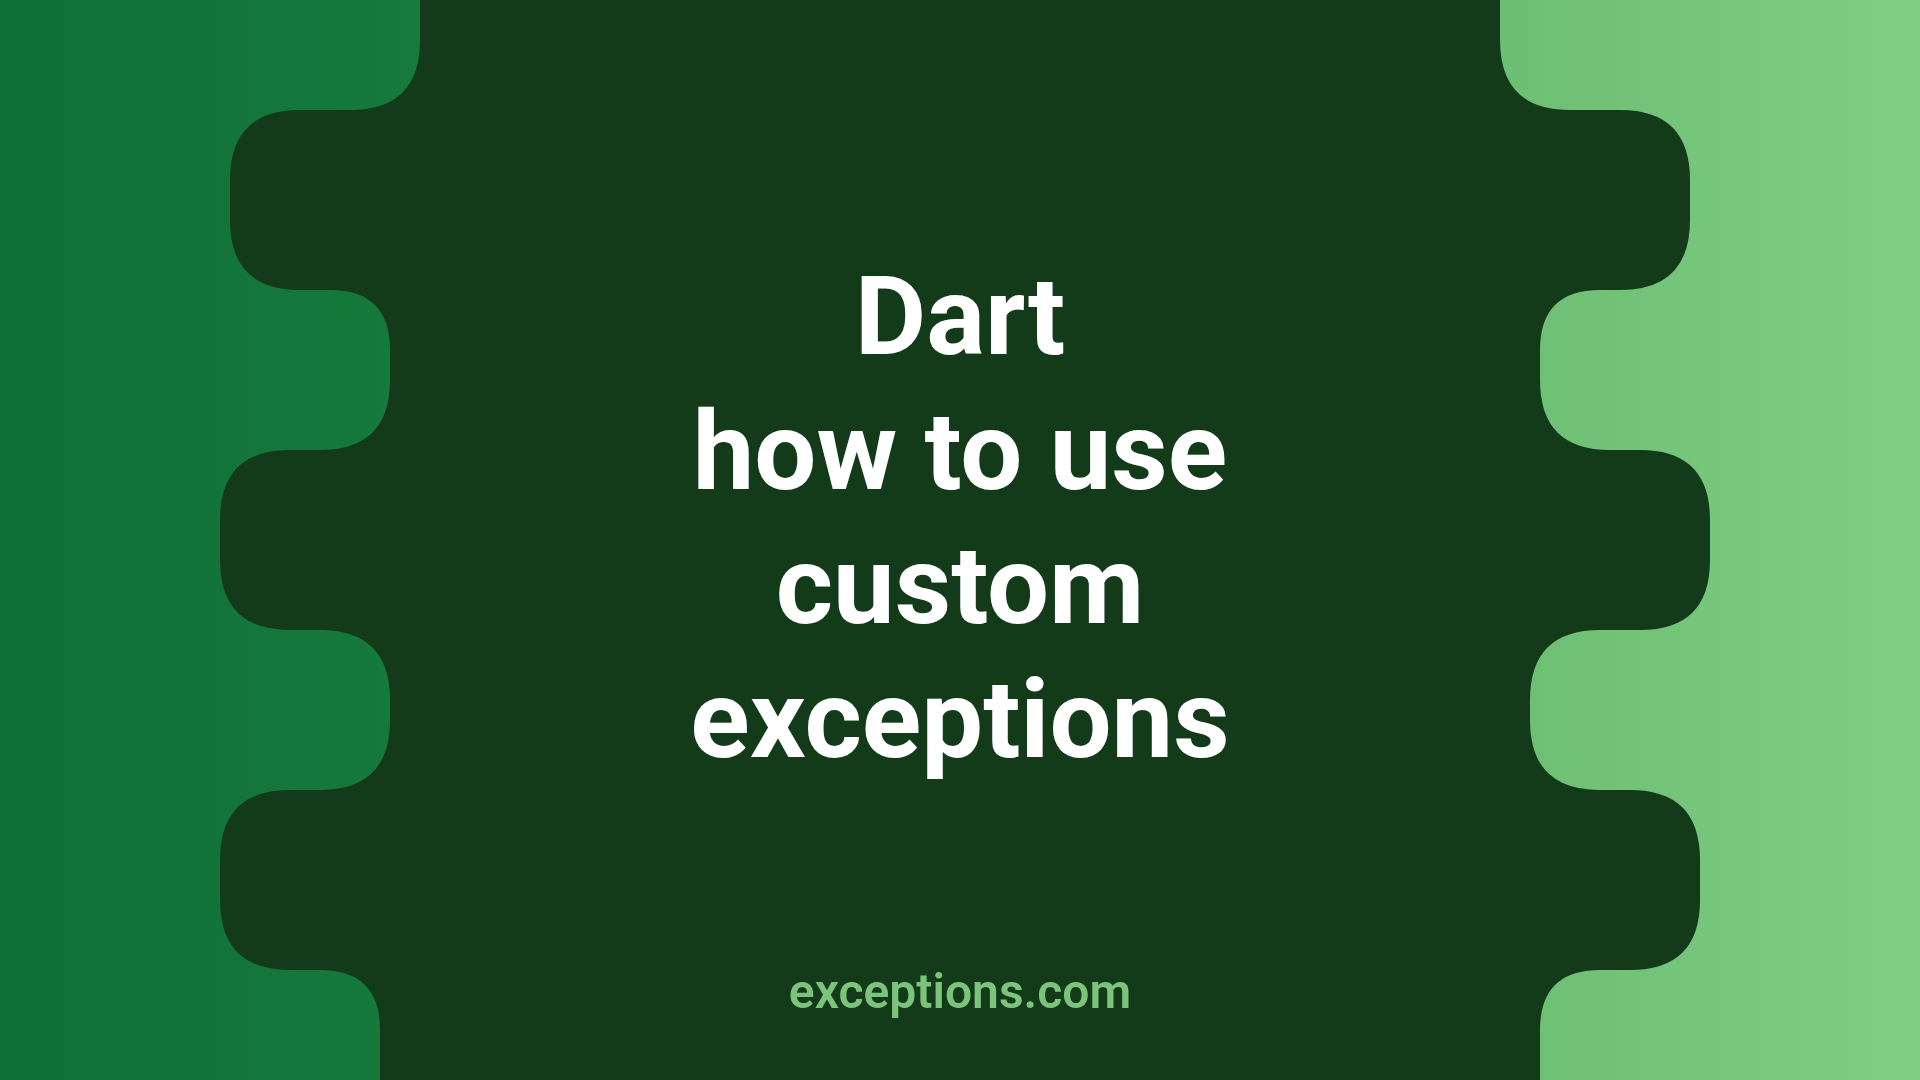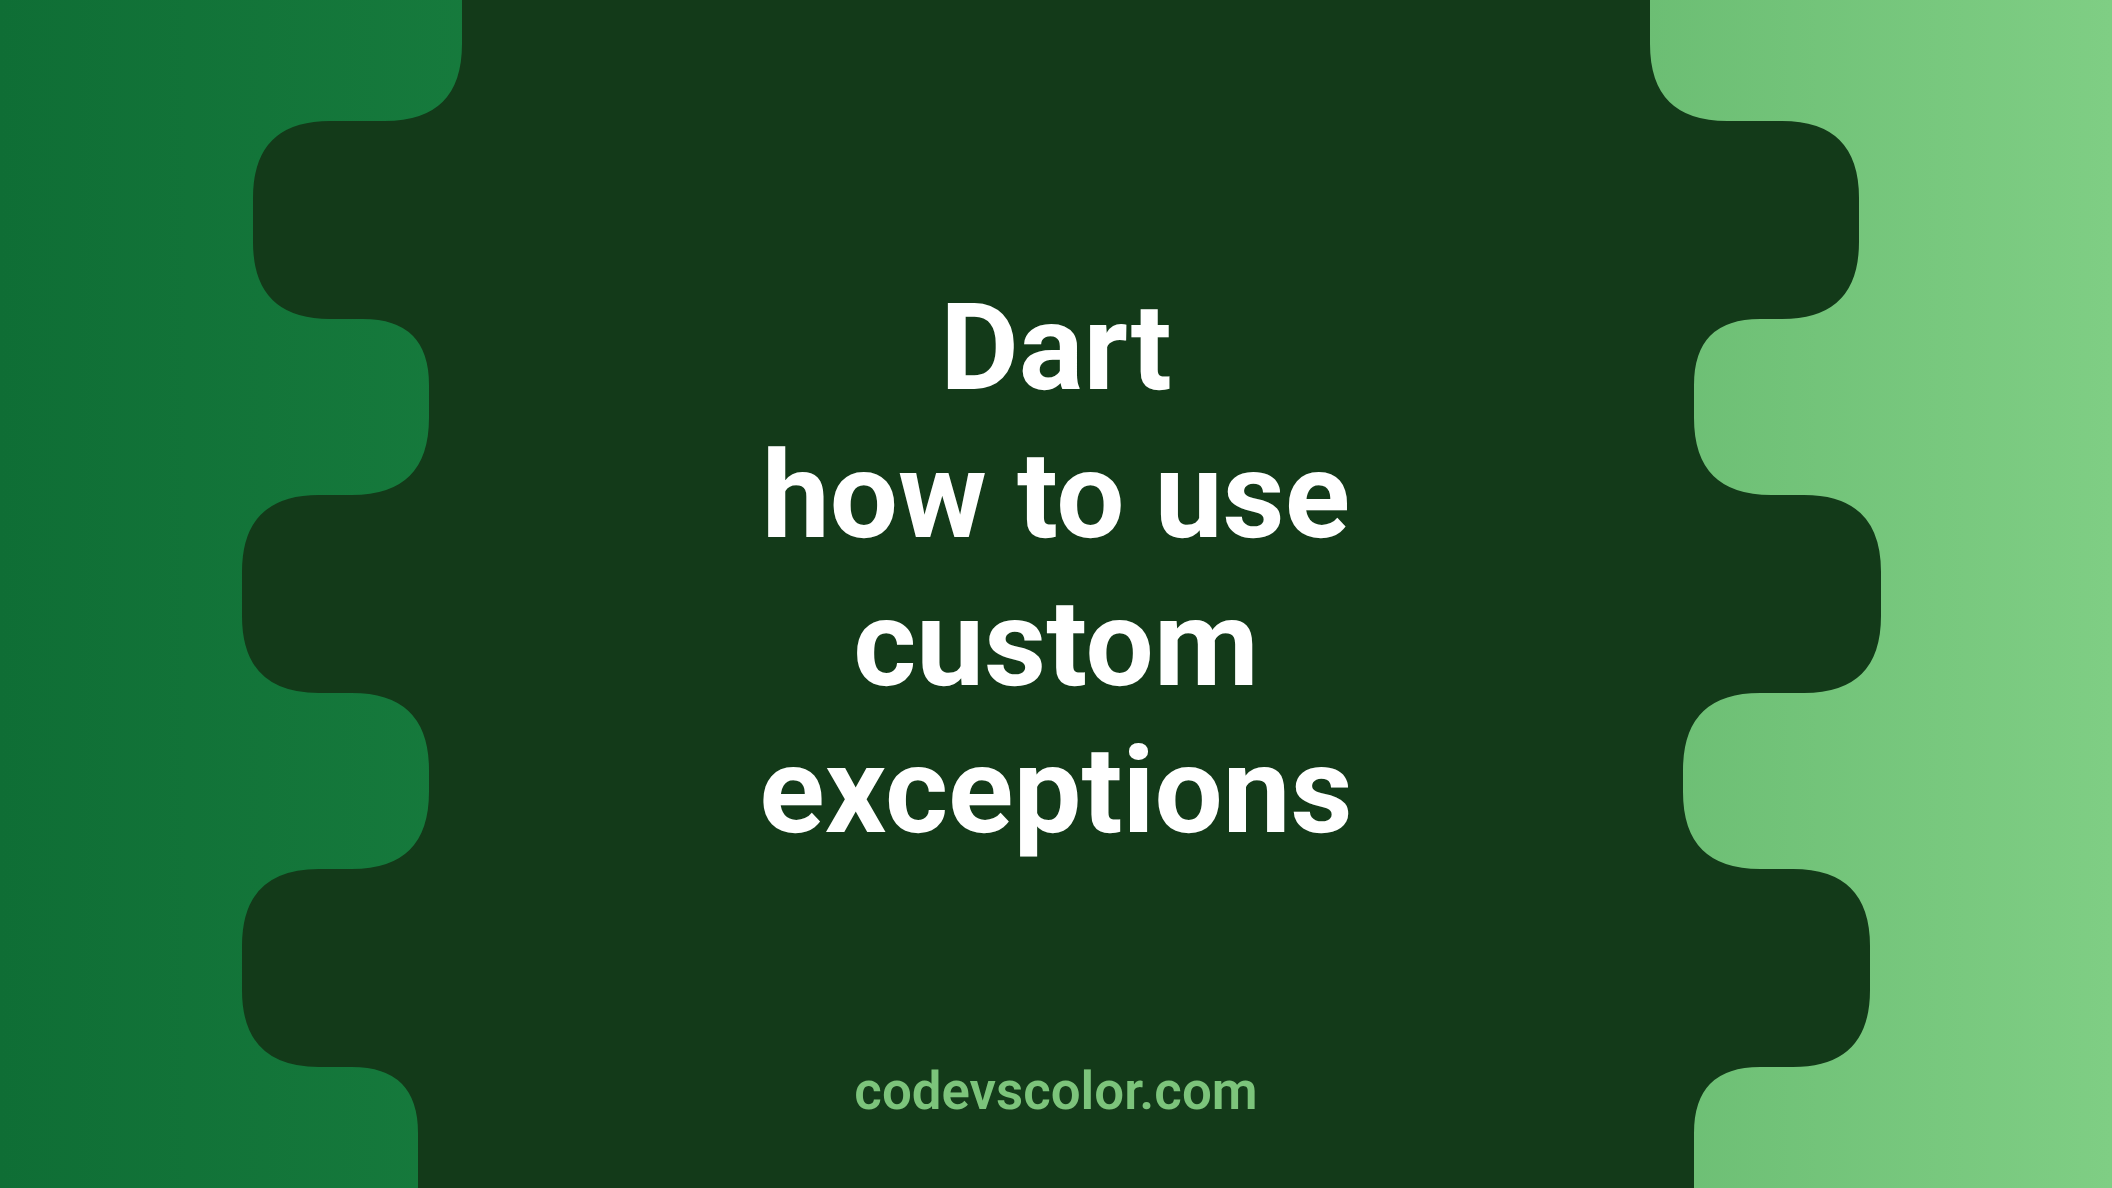--- a/index.html
+++ b/index.html
@@ -124,14 +124,14 @@
       L 350 110
       Q 420 110 420 40
       Z
     "></path>
   </svg>
 
   <div id="title">Dart
 how to use
 custom
 exceptions</div>
-  <div id="site">codevscolor.com</div>
+  <div id="site">exceptions.com</div>
 </div>
 
 </body></html>

